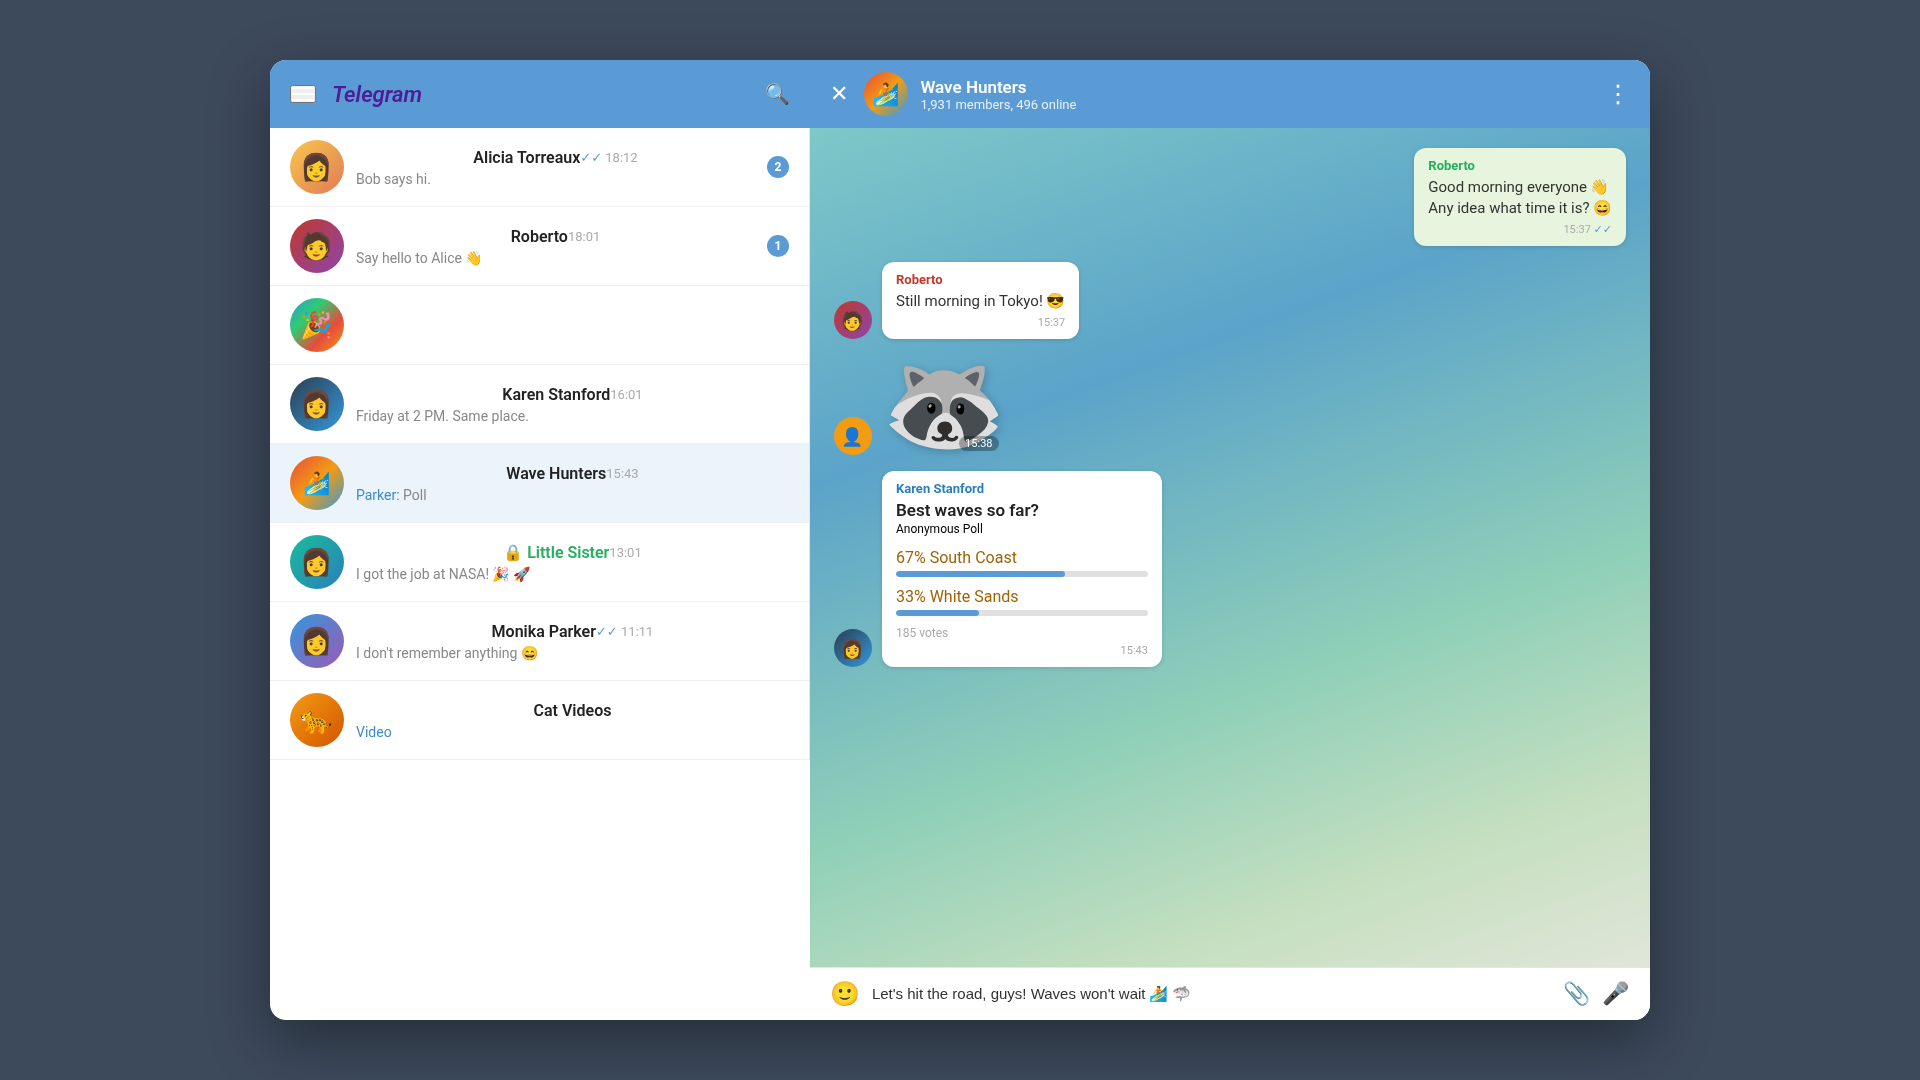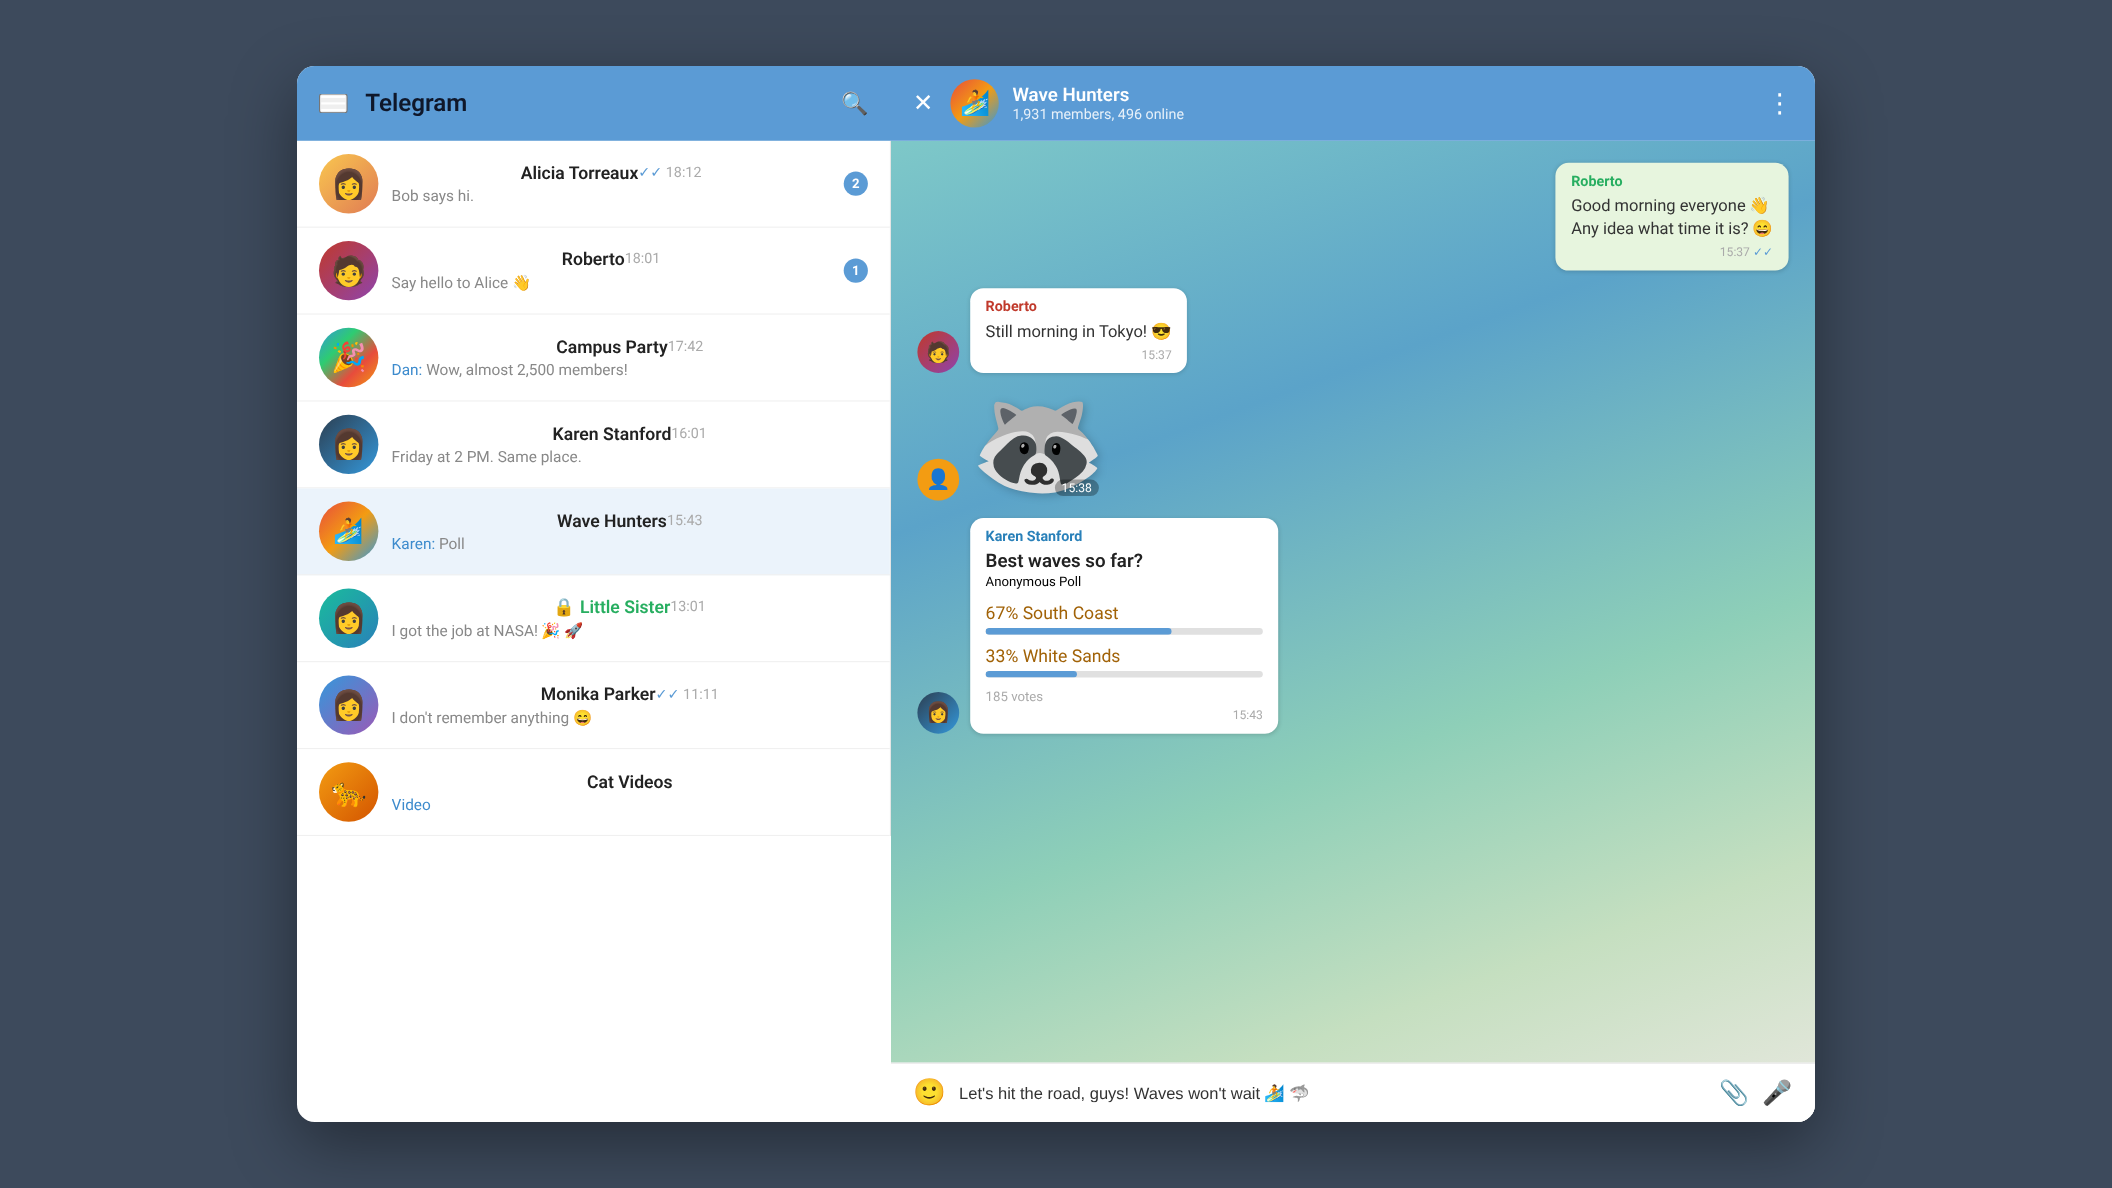--- a/index.html
+++ b/index.html
@@ -46,24 +46,25 @@
       flex-direction: column;
       gap: 4px;
     }
     .hamburger-icon span {
       display: block;
       width: 22px;
       height: 2px;
       background: white;
     }
     .app-title {
-      color: #0f172a;
+      color: #4c1d95;
       font-size: 22px;
       font-weight: 600;
       flex: 1;
+      font-style: italic;
     }
     .search-icon-btn {
       color: white;
       font-size: 20px;
       cursor: pointer;
       background: none;
       border: none;
     }
     .chat-header {
       flex: 1;
@@ -422,27 +423,20 @@
           </div>
           <div class="chat-badge-row">
             <div class="badge">1</div>
           </div>
         </div>
 
         <div class="chat-item">
           <div class="chat-avatar avatar-campus">
             <span style="font-size:26px;">🎉</span>
           </div>
-          <div class="chat-info">
-            <div class="chat-name-row">
-              <span class="chat-name">Campus Party</span>
-              <span class="chat-time">17:42</span>
-            </div>
-            <div class="chat-preview"><span class="sender">Dan:</span> Wow, almost 2,500 members!</div>
-          </div>
         </div>
 
         <div class="chat-item">
           <div class="chat-avatar avatar-karen">
             <span style="color:white;font-size:26px;">👩</span>
           </div>
           <div class="chat-info">
             <div class="chat-name-row">
               <span class="chat-name">Karen Stanford</span>
               <span class="chat-time">16:01</span>
@@ -451,21 +445,21 @@
           </div>
         </div>
 
         <div class="chat-item active">
           <div class="chat-avatar wave-hunters-avatar" style="width:54px;height:54px;border-radius:50%;font-size:22px;">🏄</div>
           <div class="chat-info">
             <div class="chat-name-row">
               <span class="chat-name">Wave Hunters</span>
               <span class="chat-time">15:43</span>
             </div>
-            <div class="chat-preview"><span class="sender">Karen:</span> Poll</div>
+            <div class="chat-preview"><span class="sender">Parker:</span> Poll</div>
           </div>
         </div>
 
         <div class="chat-item">
           <div class="chat-avatar avatar-little">
             <span style="color:white;font-size:26px;">👩</span>
           </div>
           <div class="chat-info">
             <div class="chat-name-row">
               <span class="chat-name locked">🔒 Little Sister</span>

